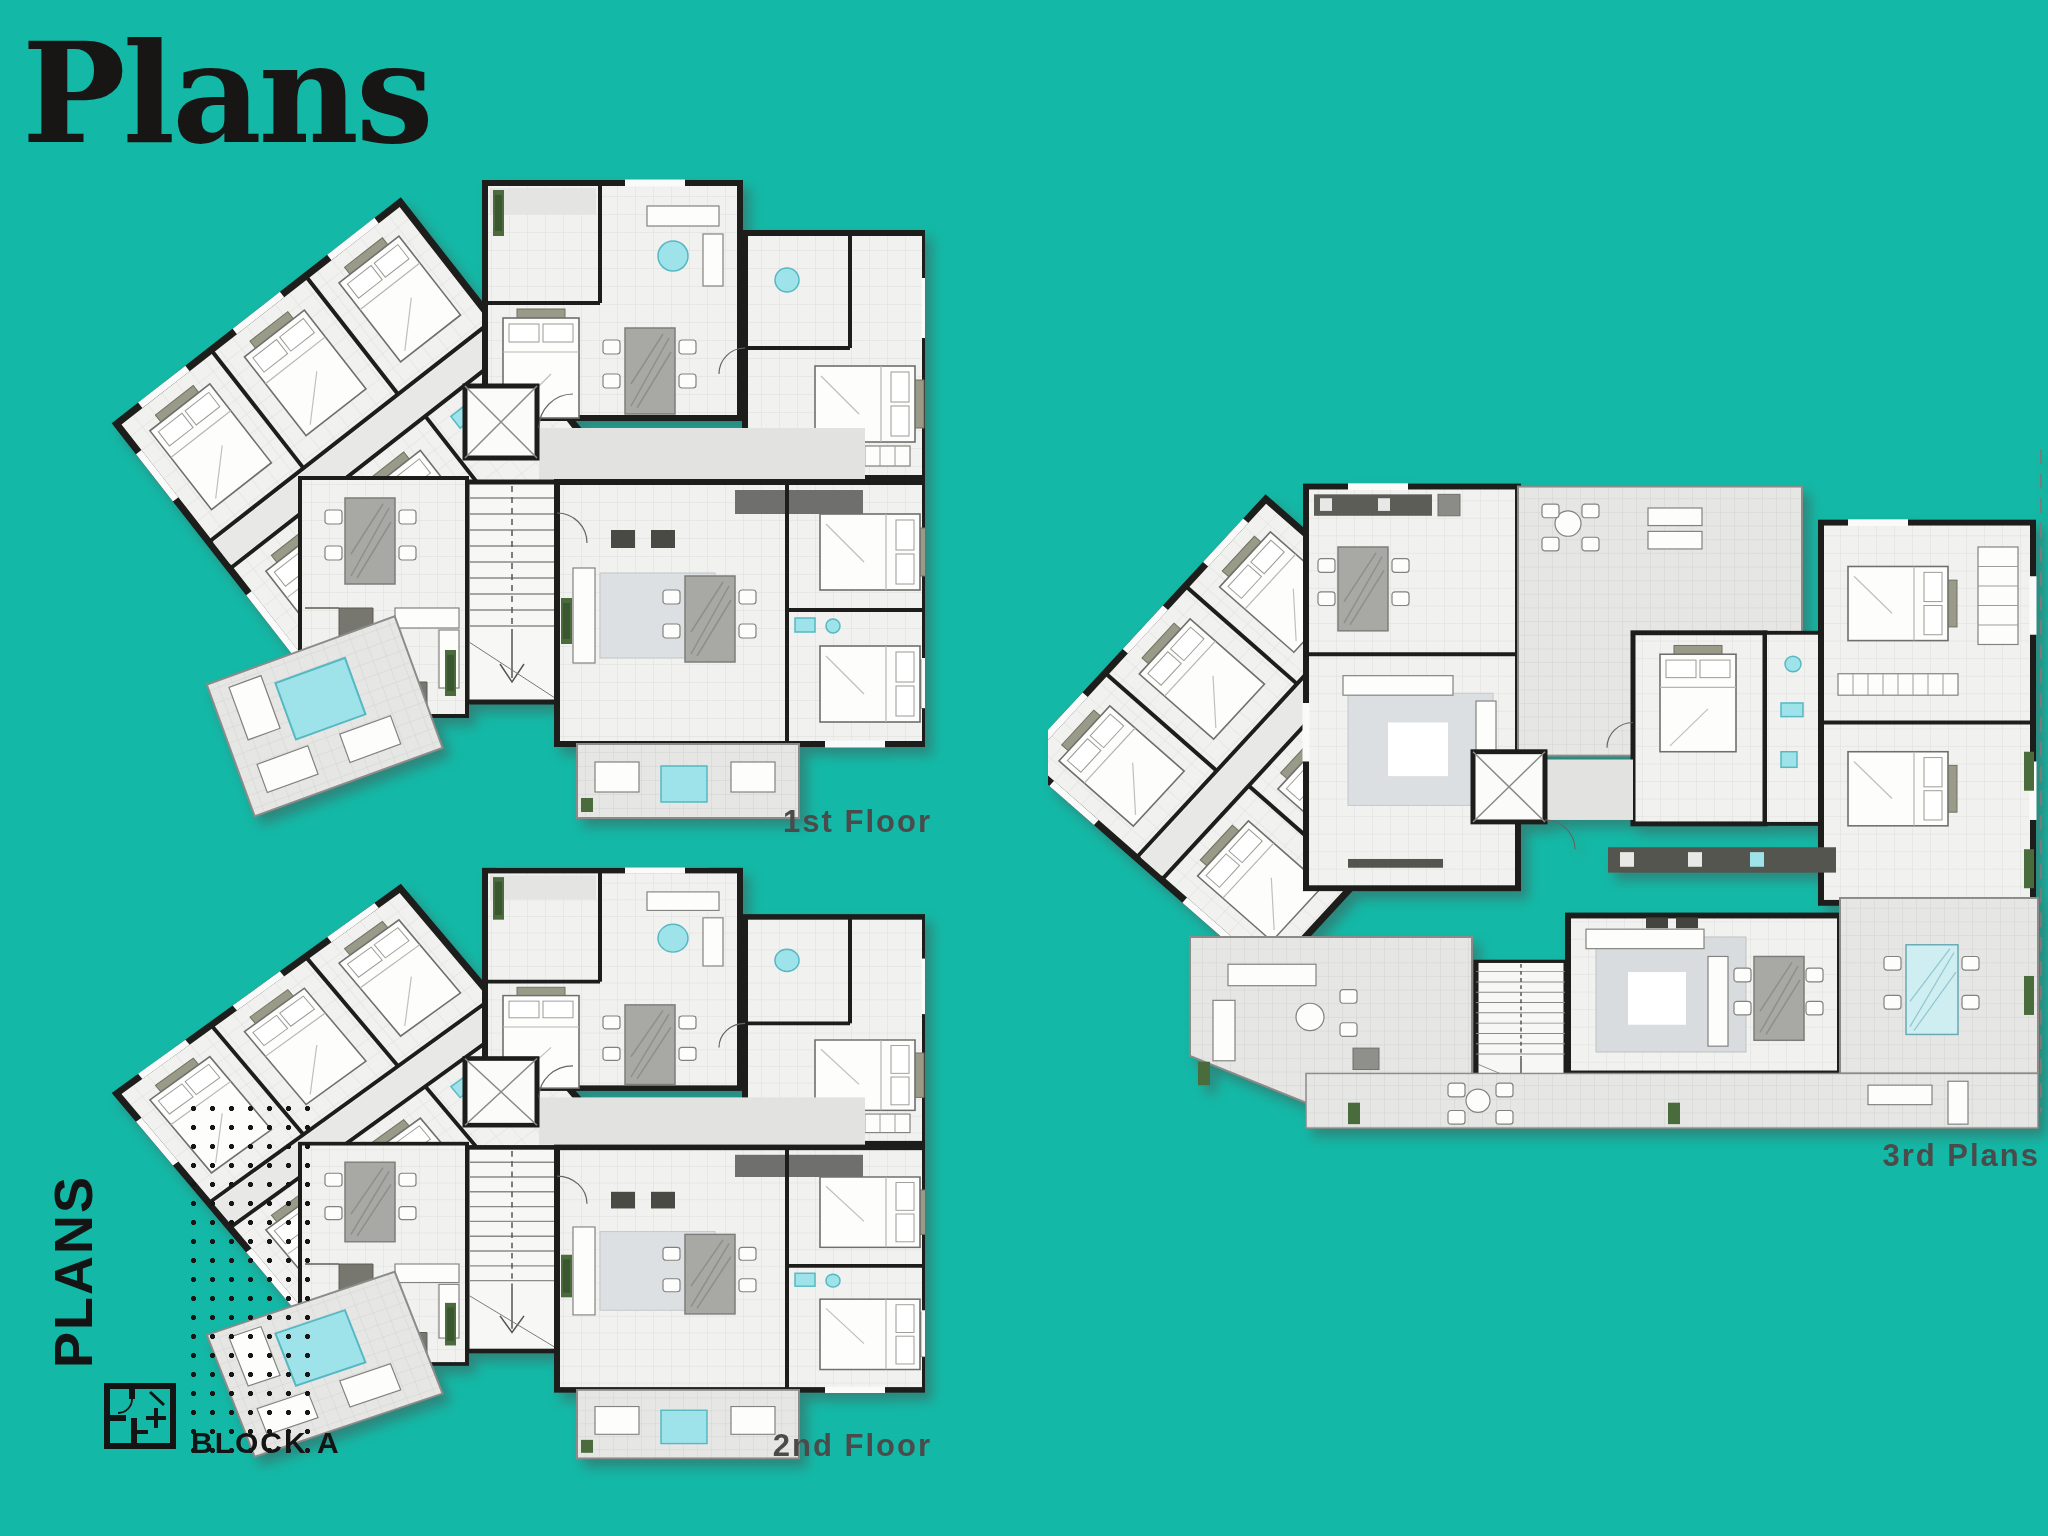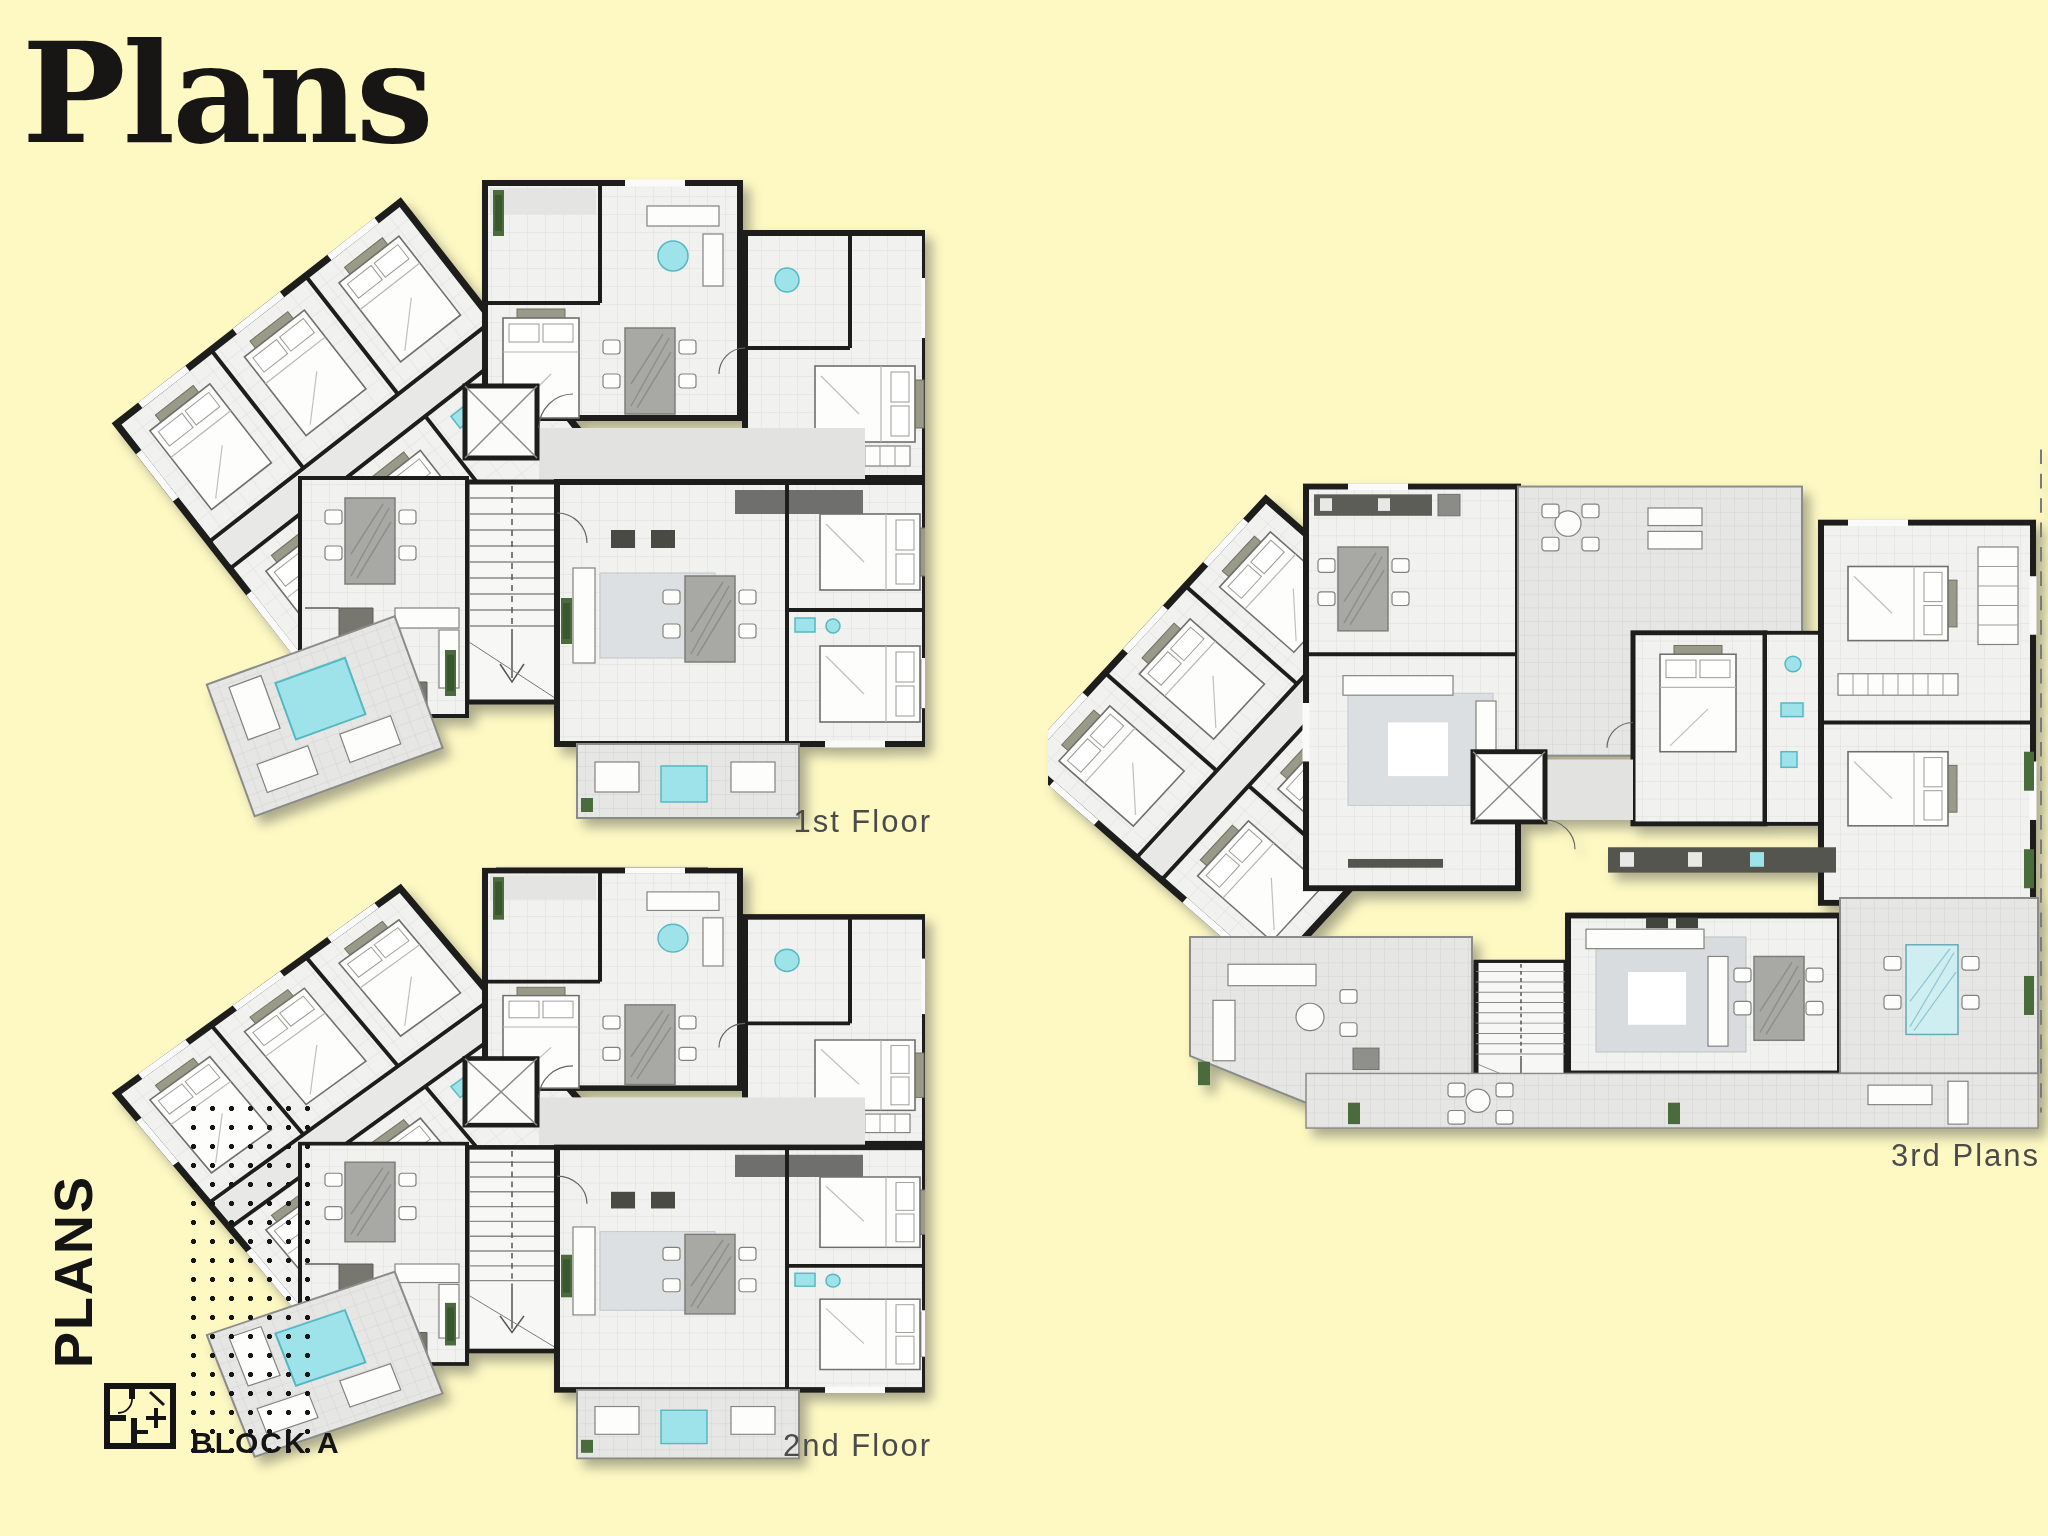--- a/index.html
+++ b/index.html
@@ -1,22 +1,22 @@
 <!DOCTYPE html>
 <html><head>
 <meta charset="utf-8">
 <style>
   html,body{margin:0;padding:0;}
   body{width:2048px;height:1536px;background:#ffffff;position:relative;overflow:hidden;
        font-family:"Liberation Sans",sans-serif;}
-  .page{position:absolute;inset:0;background:#fef9c3;}
+  .page{position:absolute;inset:0;background:#14b8a6;}
   .title{position:absolute;left:22px;top:22px;font-family:"DejaVu Serif","Liberation Serif",serif;
          font-weight:700;font-size:138px;line-height:1.05;color:#171615;letter-spacing:-3px;}
   .plan{position:absolute;filter:drop-shadow(7px 8px 6px rgba(75,75,75,0.45));}
-  .floor-label{position:absolute;font-size:31px;color:#4b4b4b;letter-spacing:2px;font-weight:400;}
+  .floor-label{position:absolute;font-size:31px;color:#4b4b4b;letter-spacing:2px;font-weight:700;}
   .lbl-right{text-align:right;}
   .vlabel{position:absolute;left:102px;top:1192px;width:66px;height:176px;}
   .vlabel span{position:absolute;left:2px;bottom:0;transform:rotate(-90deg);transform-origin:0 100%;
          white-space:nowrap;font-size:54px;font-weight:700;letter-spacing:2px;color:#141414;}
   .block-row{position:absolute;left:103px;top:1382px;width:320px;height:74px;}
   .block-icon{position:absolute;left:0;top:0;}
   .block-label{position:absolute;left:88px;top:44px;font-size:30px;font-weight:700;
          letter-spacing:2px;color:#141414;}
   .dots{position:absolute;left:180px;top:1093px;width:133px;height:370px;z-index:6;
         background-image:radial-gradient(#161616 2.3px, rgba(0,0,0,0) 2.9px);

